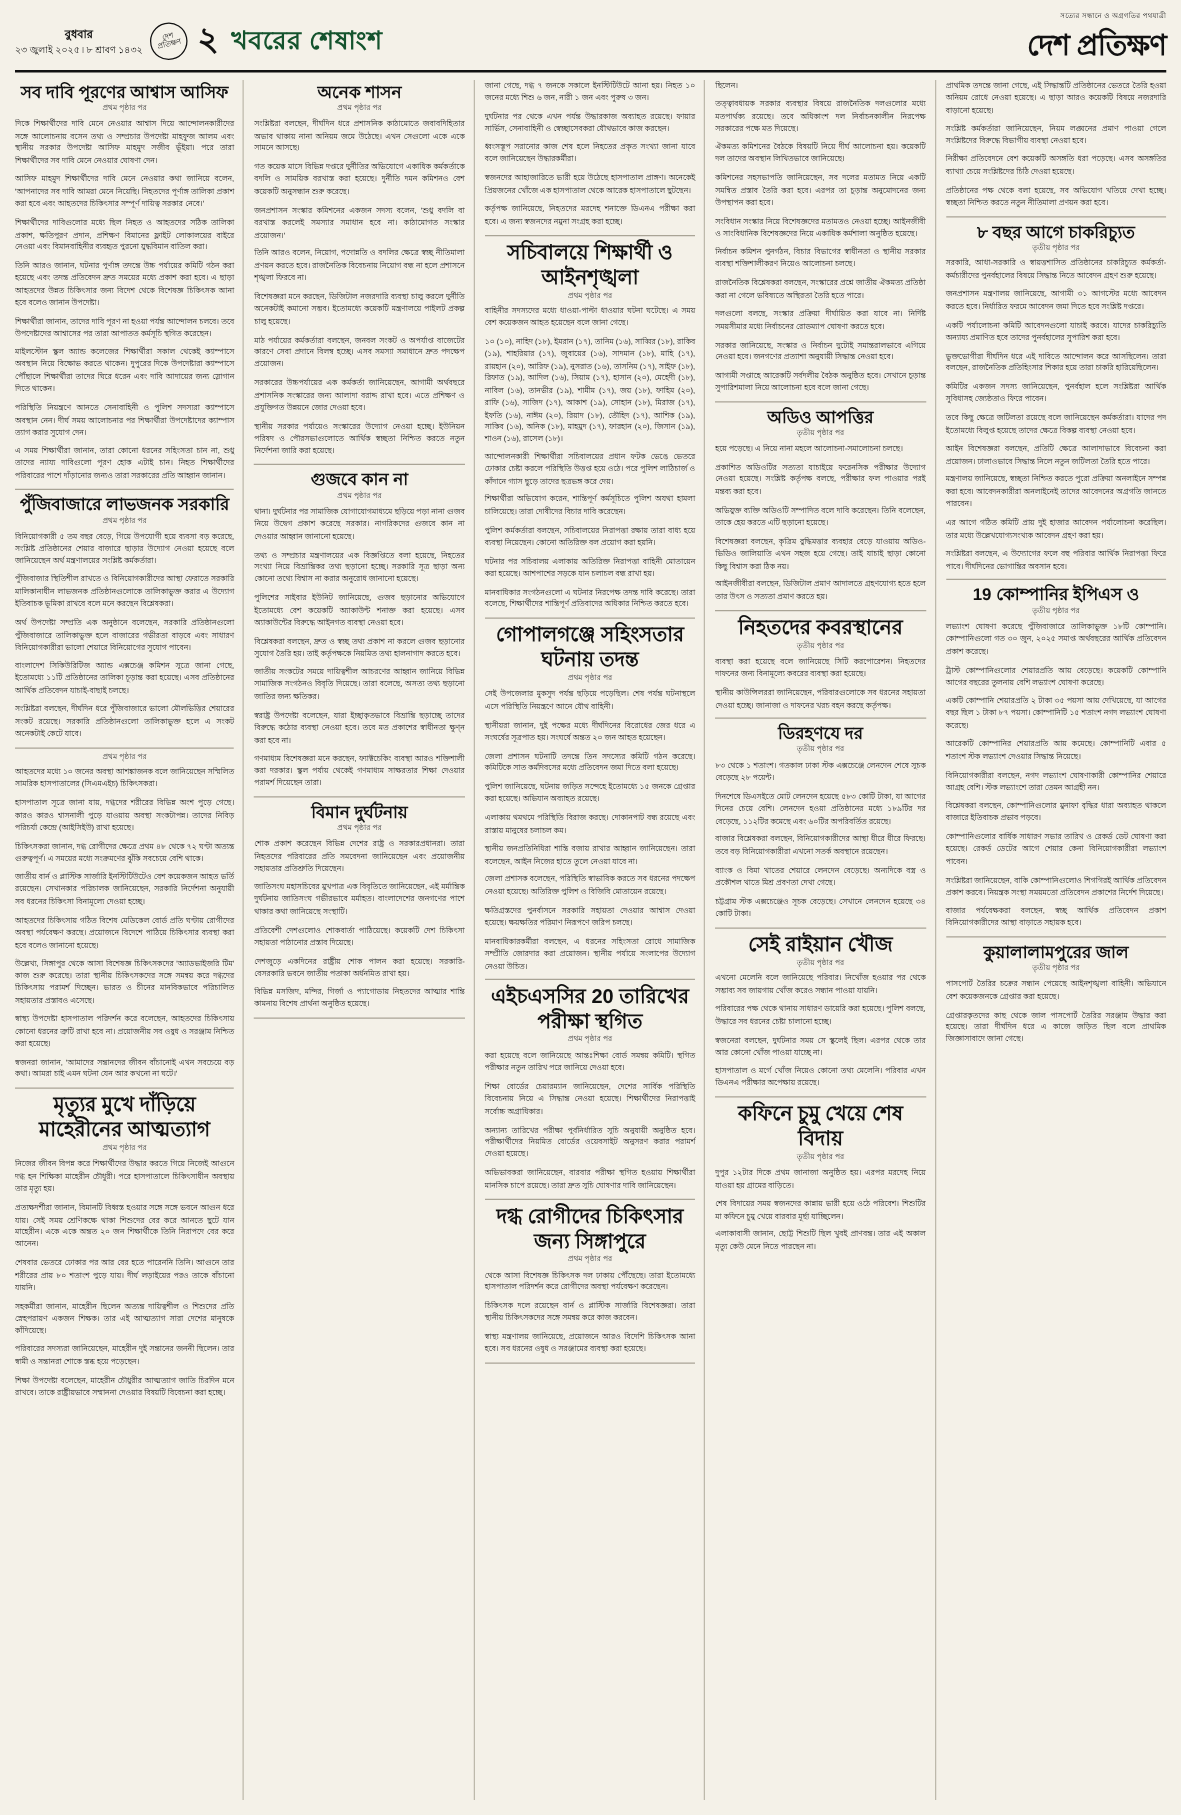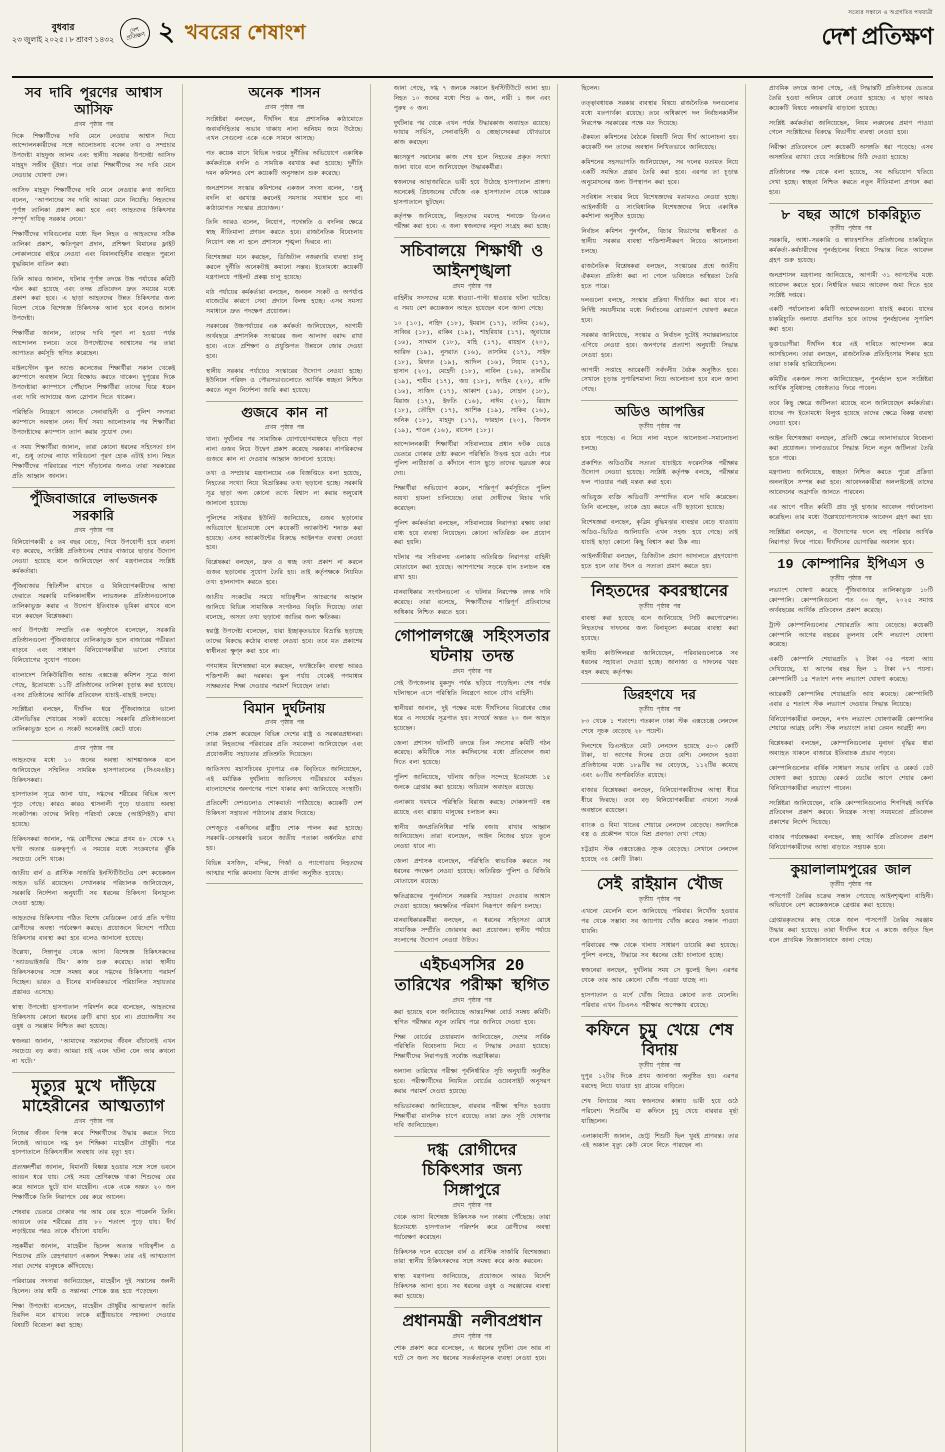--- a/index.html
+++ b/index.html
@@ -18,21 +18,21 @@
     box-sizing: border-box;
     padding: 10px 12px 8px 12px;
     overflow: hidden;
   }
   
   .masthead {
     display: flex;
     align-items: center;
     justify-content: space-between;
     border-bottom: 2px solid #111;
-    padding-bottom: 20px;
+    padding-bottom: 0;
     margin-bottom: 6px;
     height: 46px;
   }
   .mast-left {
     display: flex;
     align-items: center;
     gap: 6px;
   }
   .mast-date {
     font-size: 7.5px;
@@ -62,44 +62,43 @@
   }
   .mast-pageno {
     font-size: 26px;
     font-weight: bold;
     color: #111;
     margin: 0 4px 0 2px;
   }
   .mast-section {
     font-size: 20px;
     font-weight: bold;
-    color: #a16207;
+    color: #14532d;
     letter-spacing: .5px;
   }
   .mast-right {
     text-align: right;
   }
   .mast-tagline {
     font-size: 5.5px;
     color: #222;
     letter-spacing: .3px;
     margin-bottom: 1px;
   }
   .mast-logo {
     font-size: 23px;
     font-weight: bold;
     color: #111;
     letter-spacing: -0.5px;
   }
   
   .columns {
     display: flex;
-    gap: 16px;
+    gap: 1px;
     height: 1376px;
-    font-family: Liberation Mono, monospace;
   }
   .col {
     width: 20%;
     box-sizing: border-box;
     padding: 0 7px;
     border-right: 1px solid #bdb9ab;
     overflow: hidden;
   }
   .col:last-child {
     border-right: none;
@@ -303,25 +302,20 @@
       </div>
       <hr class="rule">
       <div>
         <div class="headline small">দগ্ধ রোগীদের চিকিৎসার জন্য সিঙ্গাপুরে</div>
         <div class="byline">প্রথম পৃষ্ঠার পর</div>
         <div class="body">থেকে আসা বিশেষজ্ঞ চিকিৎসক দল ঢাকায় পৌঁছেছে। তারা ইতোমধ্যে হাসপাতাল পরিদর্শন করে রোগীদের অবস্থা পর্যবেক্ষণ করেছেন।</div>
         <div class="body">চিকিৎসক দলে রয়েছেন বার্ন ও প্লাস্টিক সার্জারি বিশেষজ্ঞরা। তারা স্থানীয় চিকিৎসকদের সঙ্গে সমন্বয় করে কাজ করবেন।</div>
         <div class="body">স্বাস্থ্য মন্ত্রণালয় জানিয়েছে, প্রয়োজনে আরও বিদেশি চিকিৎসক আনা হবে। সব ধরনের ওষুধ ও সরঞ্জামের ব্যবস্থা করা হয়েছে।</div>
       </div>
       <hr class="rule">
-      <div>
-        <div class="headline small">প্রধানমন্ত্রী নলীবপ্রধান</div>
-        <div class="byline">প্রথম পৃষ্ঠার পর</div>
-        <div class="body">শোক প্রকাশ করে বলেছেন, এ ধরনের দুর্ঘটনা যেন আর না ঘটে সে জন্য সব ধরনের সতর্কতামূলক ব্যবস্থা নেওয়া হবে।</div>
-      </div>
     </div>
 
     <div class="col">
       <div>
         <div class="body">ছিলেন।</div>
         <div class="body">তত্ত্বাবধায়ক সরকার ব্যবস্থার বিষয়ে রাজনৈতিক দলগুলোর মধ্যে মতপার্থক্য রয়েছে। তবে অধিকাংশ দল নির্বাচনকালীন নিরপেক্ষ সরকারের পক্ষে মত দিয়েছে।</div>
         <div class="body">ঐকমত্য কমিশনের বৈঠকে বিষয়টি নিয়ে দীর্ঘ আলোচনা হয়। কয়েকটি দল তাদের অবস্থান লিখিতভাবে জানিয়েছে।</div>
         <div class="body">কমিশনের সহসভাপতি জানিয়েছেন, সব দলের মতামত নিয়ে একটি সমন্বিত প্রস্তাব তৈরি করা হবে। এরপর তা চূড়ান্ত অনুমোদনের জন্য উপস্থাপন করা হবে।</div>
         <div class="body">সংবিধান সংস্কার নিয়ে বিশেষজ্ঞদের মতামতও নেওয়া হচ্ছে। আইনজীবী ও সাংবিধানিক বিশেষজ্ঞদের নিয়ে একাধিক কর্মশালা অনুষ্ঠিত হয়েছে।</div>
         <div class="body">নির্বাচন কমিশন পুনর্গঠন, বিচার বিভাগের স্বাধীনতা ও স্থানীয় সরকার ব্যবস্থা শক্তিশালীকরণ নিয়েও আলোচনা চলছে।</div>

